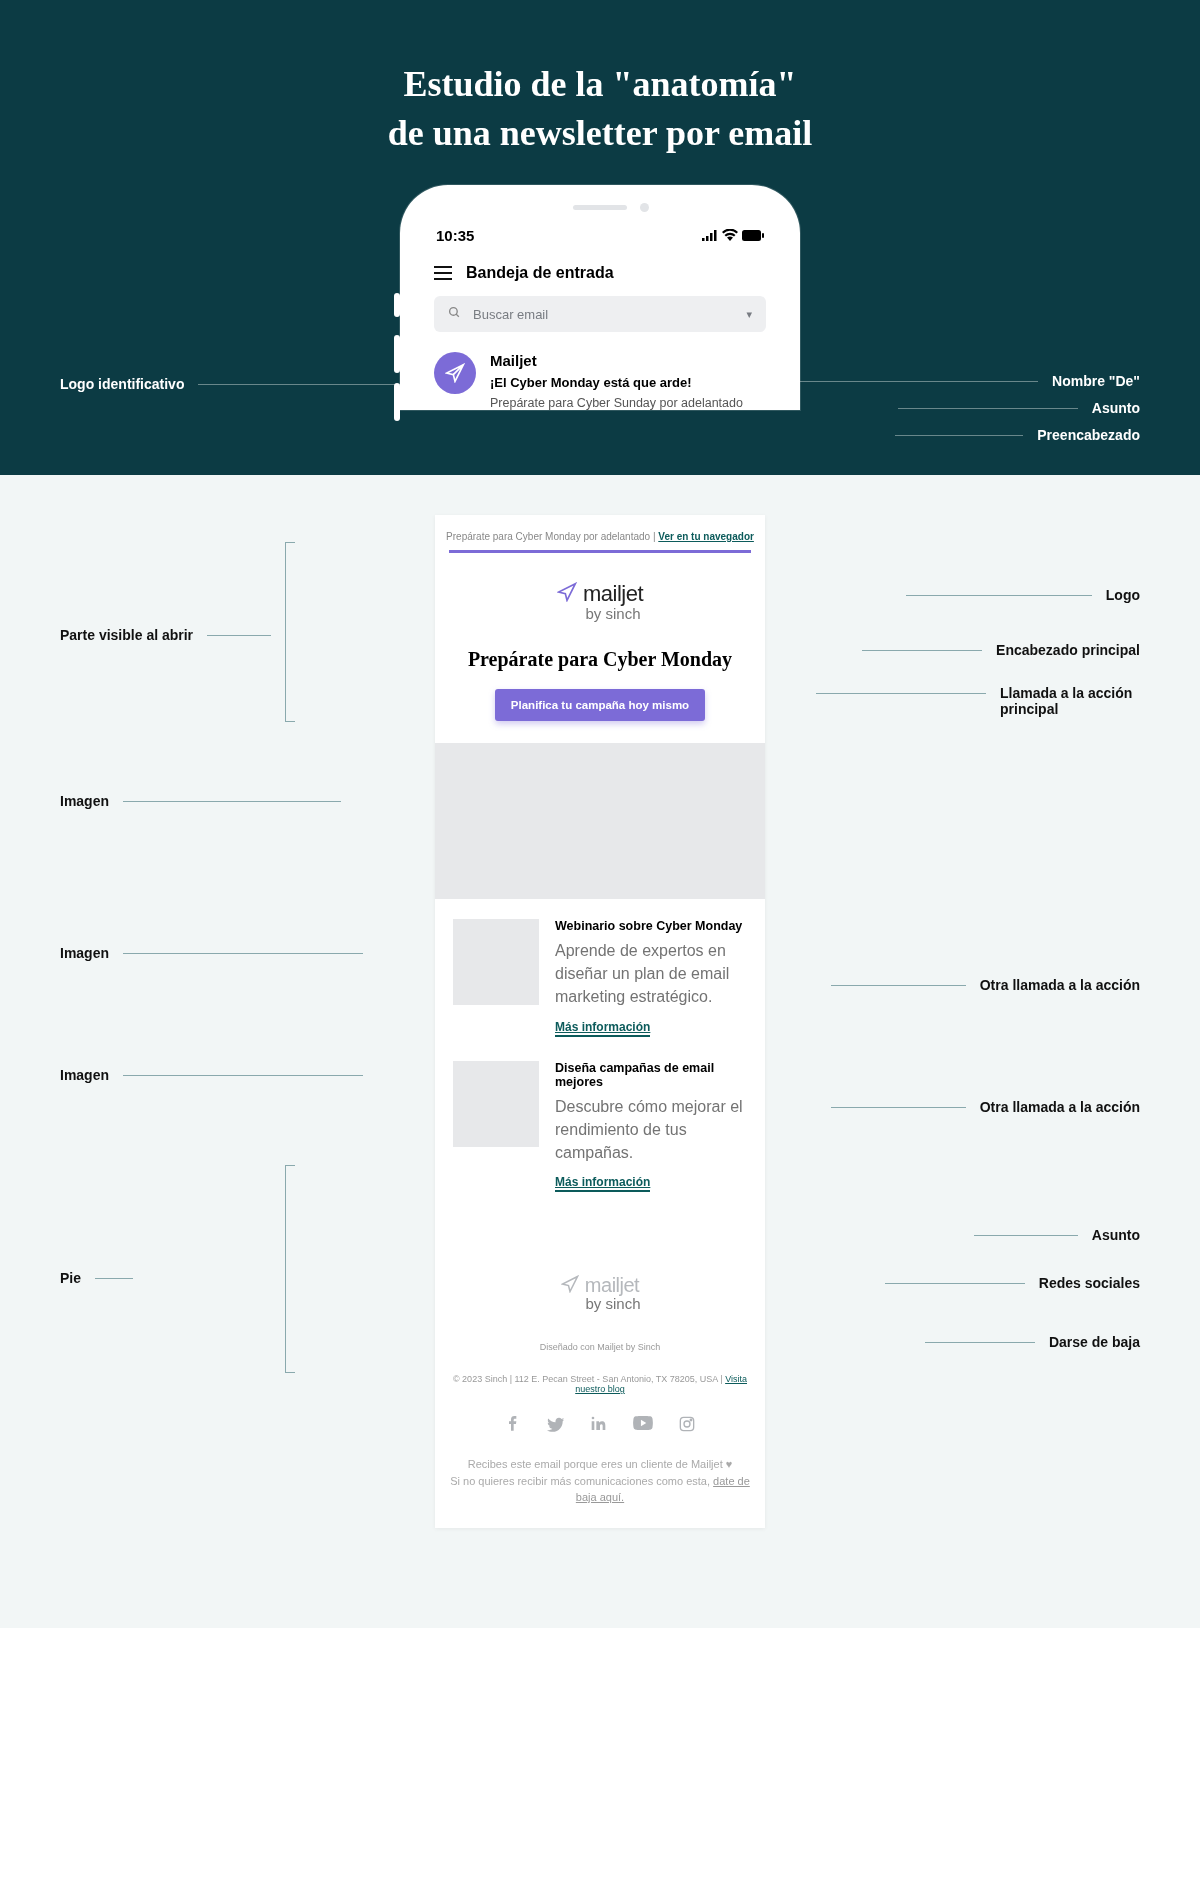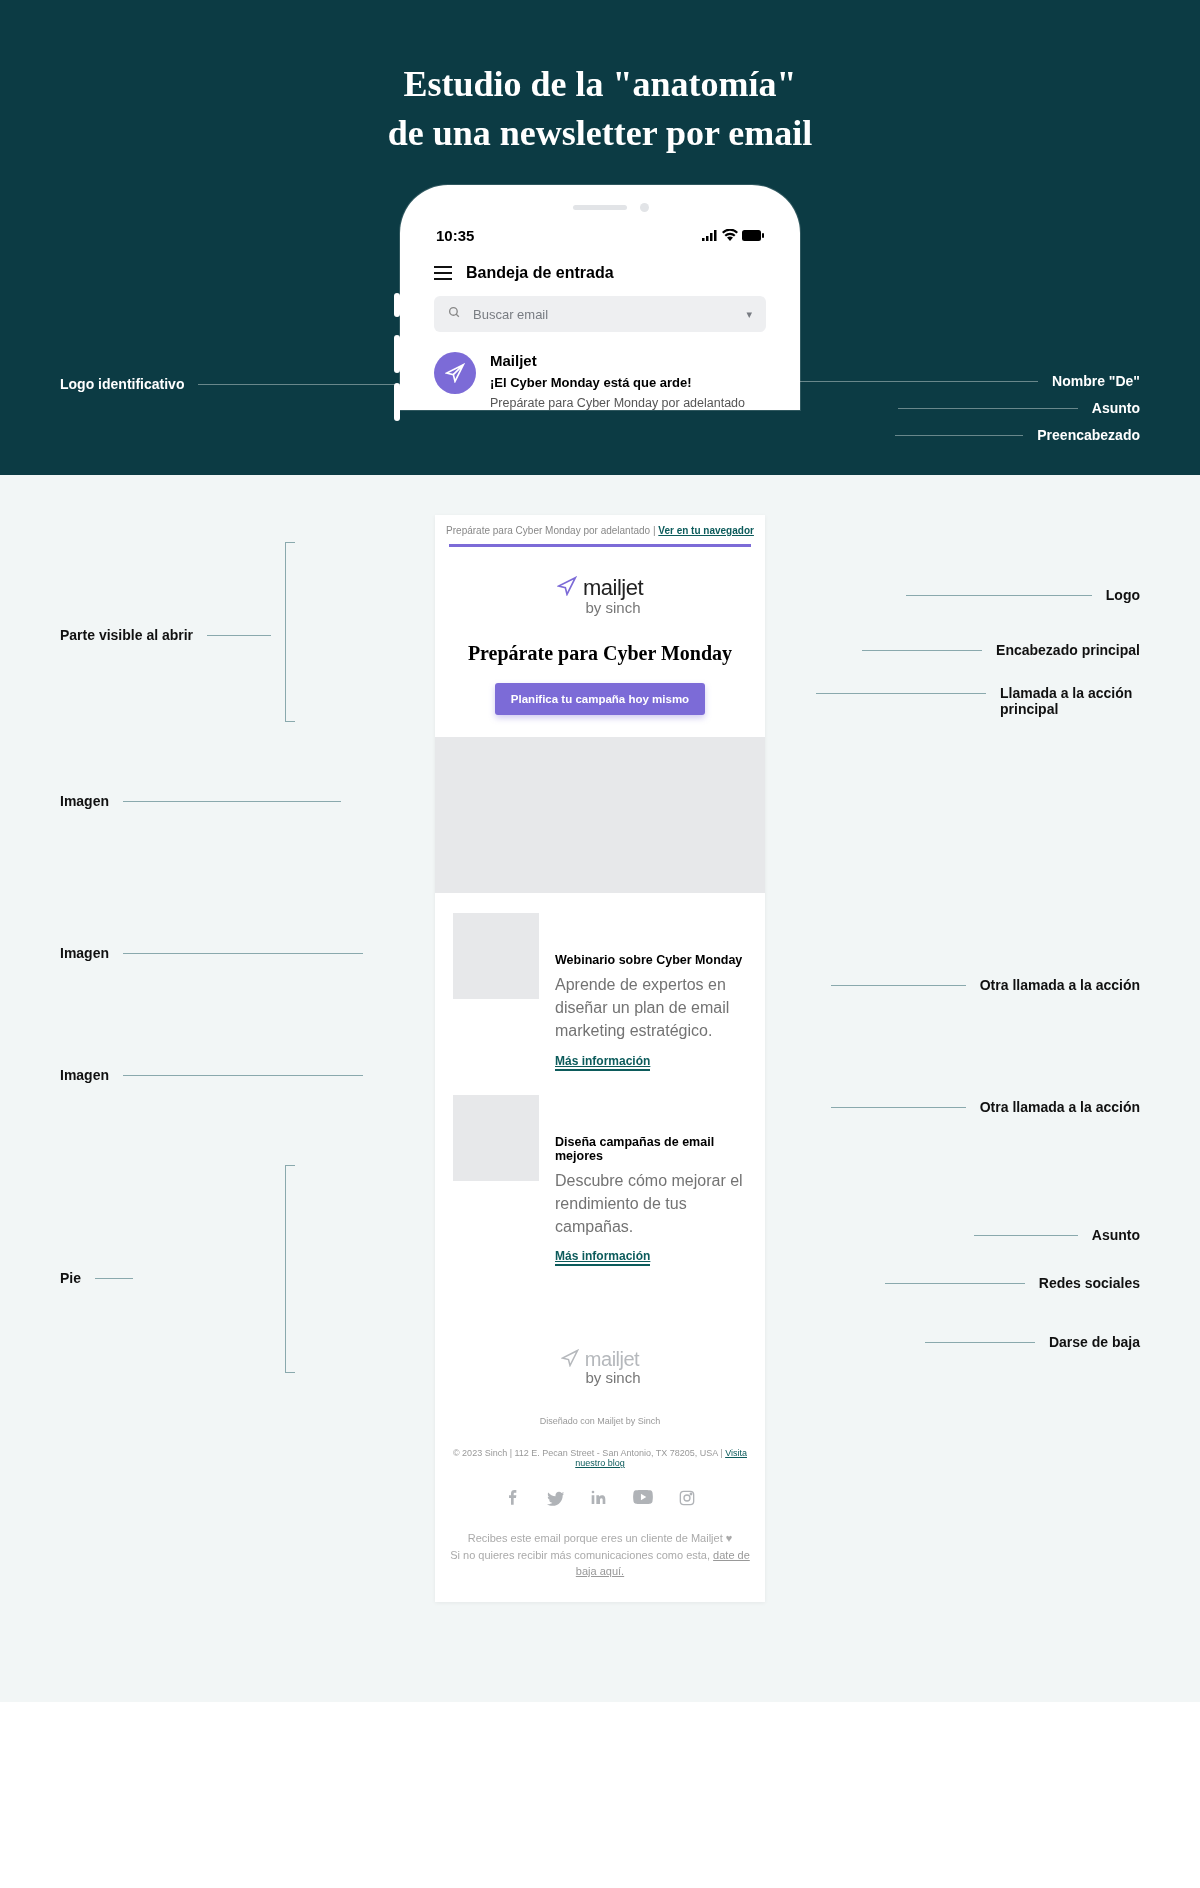--- a/index.html
+++ b/index.html
@@ -94,21 +94,21 @@
     position: relative;
   }
   .email {
     width: 330px;
     margin: 0 auto;
     background: #fff;
     box-shadow: 0 1px 4px rgba(0,0,0,.06);
     position: relative;
   }
   .preheader-line {
-    text-align:center; font-size:10px; color:#888; padding:10px 0 8px;
+    text-align:center; font-size:10px; color:#888; padding:16px 0 8px;
   }
   .preheader-line a { color:#0c5b5b; text-decoration:underline; font-weight:600; }
   .purple-bar { height:3px; background:#7c6bd7; margin:0 14px; }
   .brand {
     text-align:center; padding: 28px 0 8px;
   }
   .brand .logo-row { display:inline-flex; align-items:center; gap:6px; }
   .brand .paper-plane { color:#7c6bd7; }
   .brand .mj { font-size:22px; font-weight:400; color:#222; letter-spacing:-.5px; }
   .brand .bysinch { display:block; font-size:15px; color:#777; margin-top:-2px; margin-left: 26px; }
@@ -119,21 +119,21 @@
   .cta {
     display:block; margin:0 auto 22px; background:#7c6bd7; color:#fff;
     font-size:11.5px; font-weight:600; padding:10px 16px; border:none; border-radius:3px;
     box-shadow: 0 3px 6px rgba(124,107,215,.35);
   }
   .big-img { height:156px; background:#e7e8ea; }
   .row {
     display:flex; gap:16px; padding:20px 18px 4px;
   }
   .thumb { width:86px; height:86px; background:#e7e8ea; flex-shrink:0; }
-  .row-title { font-weight:700; font-size:12.5px; margin-bottom:6px;margin-top:40px; }
+  .row-title { font-weight:700; font-size:12.5px; margin-bottom:6px; }
   .row-body { font-size:16px; color:#737373; line-height:1.45; margin-bottom:8px; }
   .row-link { font-size:12px; font-weight:700; color:#0c5b5b; border-bottom:2px solid #0c5b5b; display:inline-block; padding-bottom:1px; }
 
   .footer { padding: 30px 14px 22px; text-align:center; }
   .footer .brand2 { color:#b5b8bc; }
   .footer .brand2 .mj { color:#b5b8bc; font-size:20px; }
   .footer .brand2 .paper-plane { color:#b5b8bc; }
   .foot-line { font-size:9px; color:#999; margin-top:22px; }
   .foot-line a { color:#0c5b5b; text-decoration:underline; }
   .socials { display:flex; justify-content:center; gap:26px; margin:22px 0 18px; color:#b0b3b7; }
@@ -242,21 +242,21 @@
       </div>
       <div class="preview">
         <div class="logo-circle">
           <svg width="20" height="20" viewBox="0 0 24 24" fill="none" stroke="#fff" stroke-width="2">
               <path d="M22 2 L2 12 L10 14 L12 22 Z M10 14 L22 2"></path>
             </svg>
         </div>
         <div>
           <div class="sender">Mailjet</div>
           <div class="subject">¡El Cyber Monday está que arde!</div>
-          <div class="preheader">Prepárate para Cyber Monday por adelantado</div>
+          <div class="preheader">Prepárate para Cyber Sunday por adelantado</div>
         </div>
       </div>
     </div>
   </div>
 </div>
 
 <div class="bottom">
 
   <div class="callout left" style="top:152px;">
     <span class="txt">Parte visible al abrir</span>

